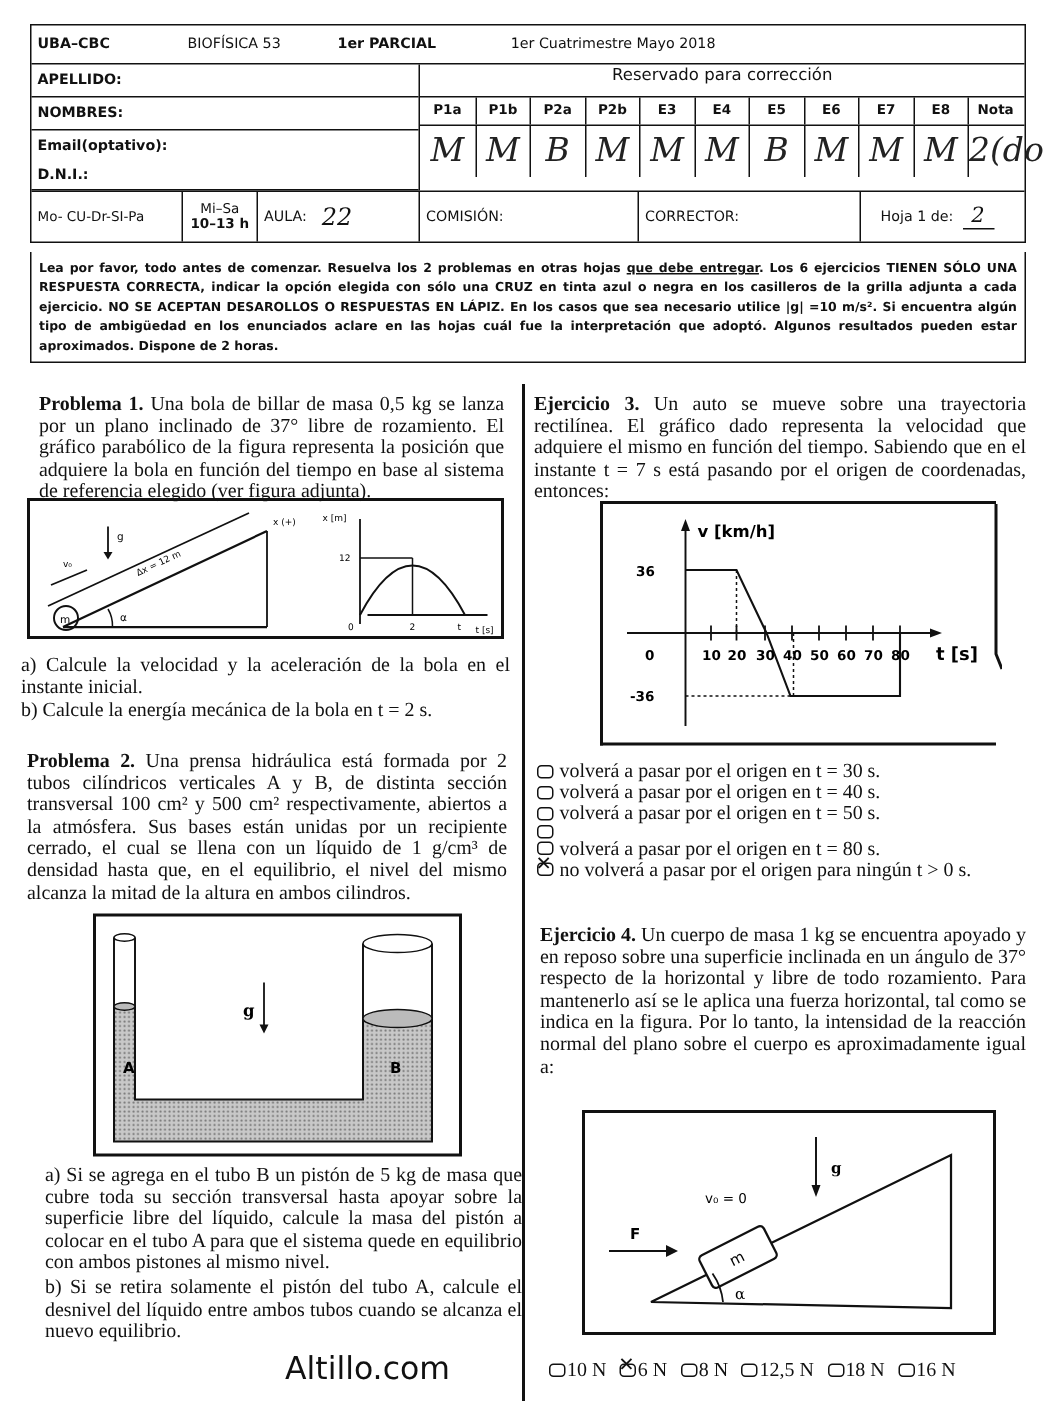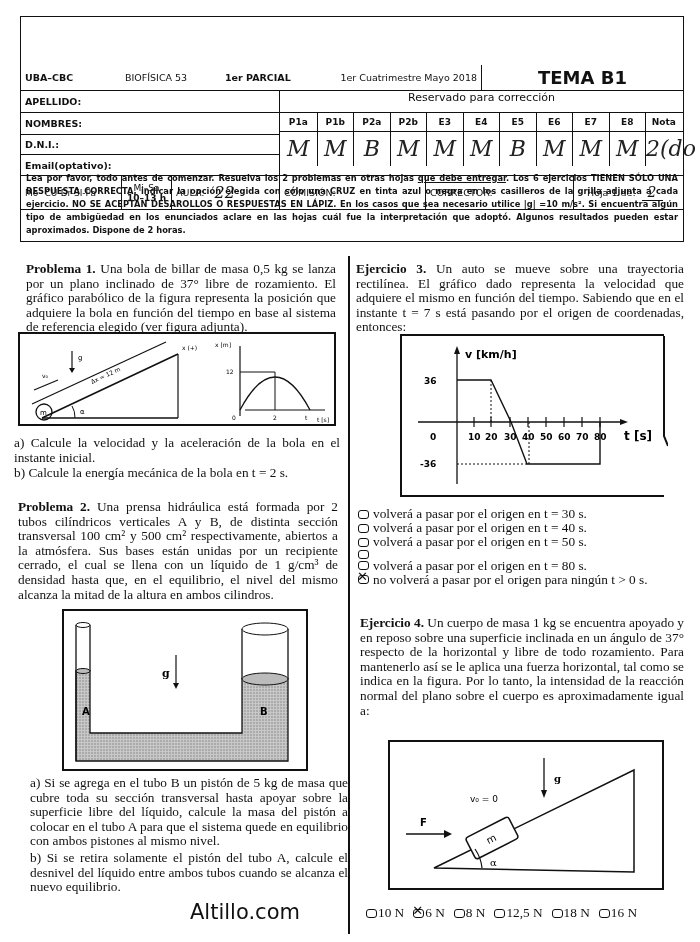--- a/index.html
+++ b/index.html
@@ -20,47 +20,46 @@
   .opt { font-size: 13.3px; line-height: 14.2px; display: flex; align-items: center; white-space: nowrap; }
   .box { display: inline-block; width: 11px; height: 9px; border: 1.3px solid #111; border-radius: 3px; margin-right: 4px; flex: none; position: relative; }
   .box.x::after { content: "✕"; position: absolute; left: -2px; top: -6px; font-size: 13px; font-family: "DejaVu Sans", sans-serif; }
   .vdiv { position: absolute; left: 348px; top: 256px; width: 1.5px; height: 678px; background: #111; }
   .fig { position: absolute; border: 2px solid #111; }
 </style>
 </head>
 <body>
 
 <div class="hdr">
-  <div class="hrow" style="height:26px;margin-top:48px;">
+  <div class="hrow" style="height:26px;">
     <div class="hcell" style="width:100px;">UBA–CBC</div>
     <div class="hcell" style="width:100px;font-weight:normal;">BIOFÍSICA 53</div>
     <div class="hcell" style="width:110px;">1er PARCIAL</div>
     <div class="hcell" style="width:150px;font-weight:normal;justify-content:flex-end;">1er Cuatrimestre  Mayo 2018</div>
-    <div class="hcell bl" style="flex:1;justify-content:center;font-size:18px;">TEMA B1</div>
   </div>
   <div style="display:flex;">
     <div style="width:258px;">
       <div class="hrow" style="height:22px;">
           <div class="hcell">
             <span>APELLIDO:</span>
           </div>
         </div>
       <div class="hrow" style="height:22px;">
           <div class="hcell">
             <span>NOMBRES:</span>
           </div>
         </div>
+      <div class="hrow" style="height:20px;border-bottom:none;">
+          <div class="hcell">
+            <span>Email(optativo):</span>
+          </div>
+        </div>
       <div class="hrow" style="height:20px;">
           <div class="hcell">
             <span>D.N.I.:</span>
-          </div>
-        </div>
-      <div class="hrow" style="height:20px;border-bottom:none;">
-          <div class="hcell">
-            <span>Email(optativo):</span>
           </div>
         </div>
     </div>
     <div class="bl" style="flex:1;">
       <div class="hrow sans" style="height:22px;justify-content:center;font-weight:normal;font-size:11px;">Reservado para corrección</div>
       <div class="grid-head" style="border-bottom:1.5px solid #111;" id="grid-head">
           <div class="gc" style="border-left: none;">P1a</div>
           <div class="gc">P1b</div>
           <div class="gc">P2a</div>
           <div class="gc">P2b</div>

